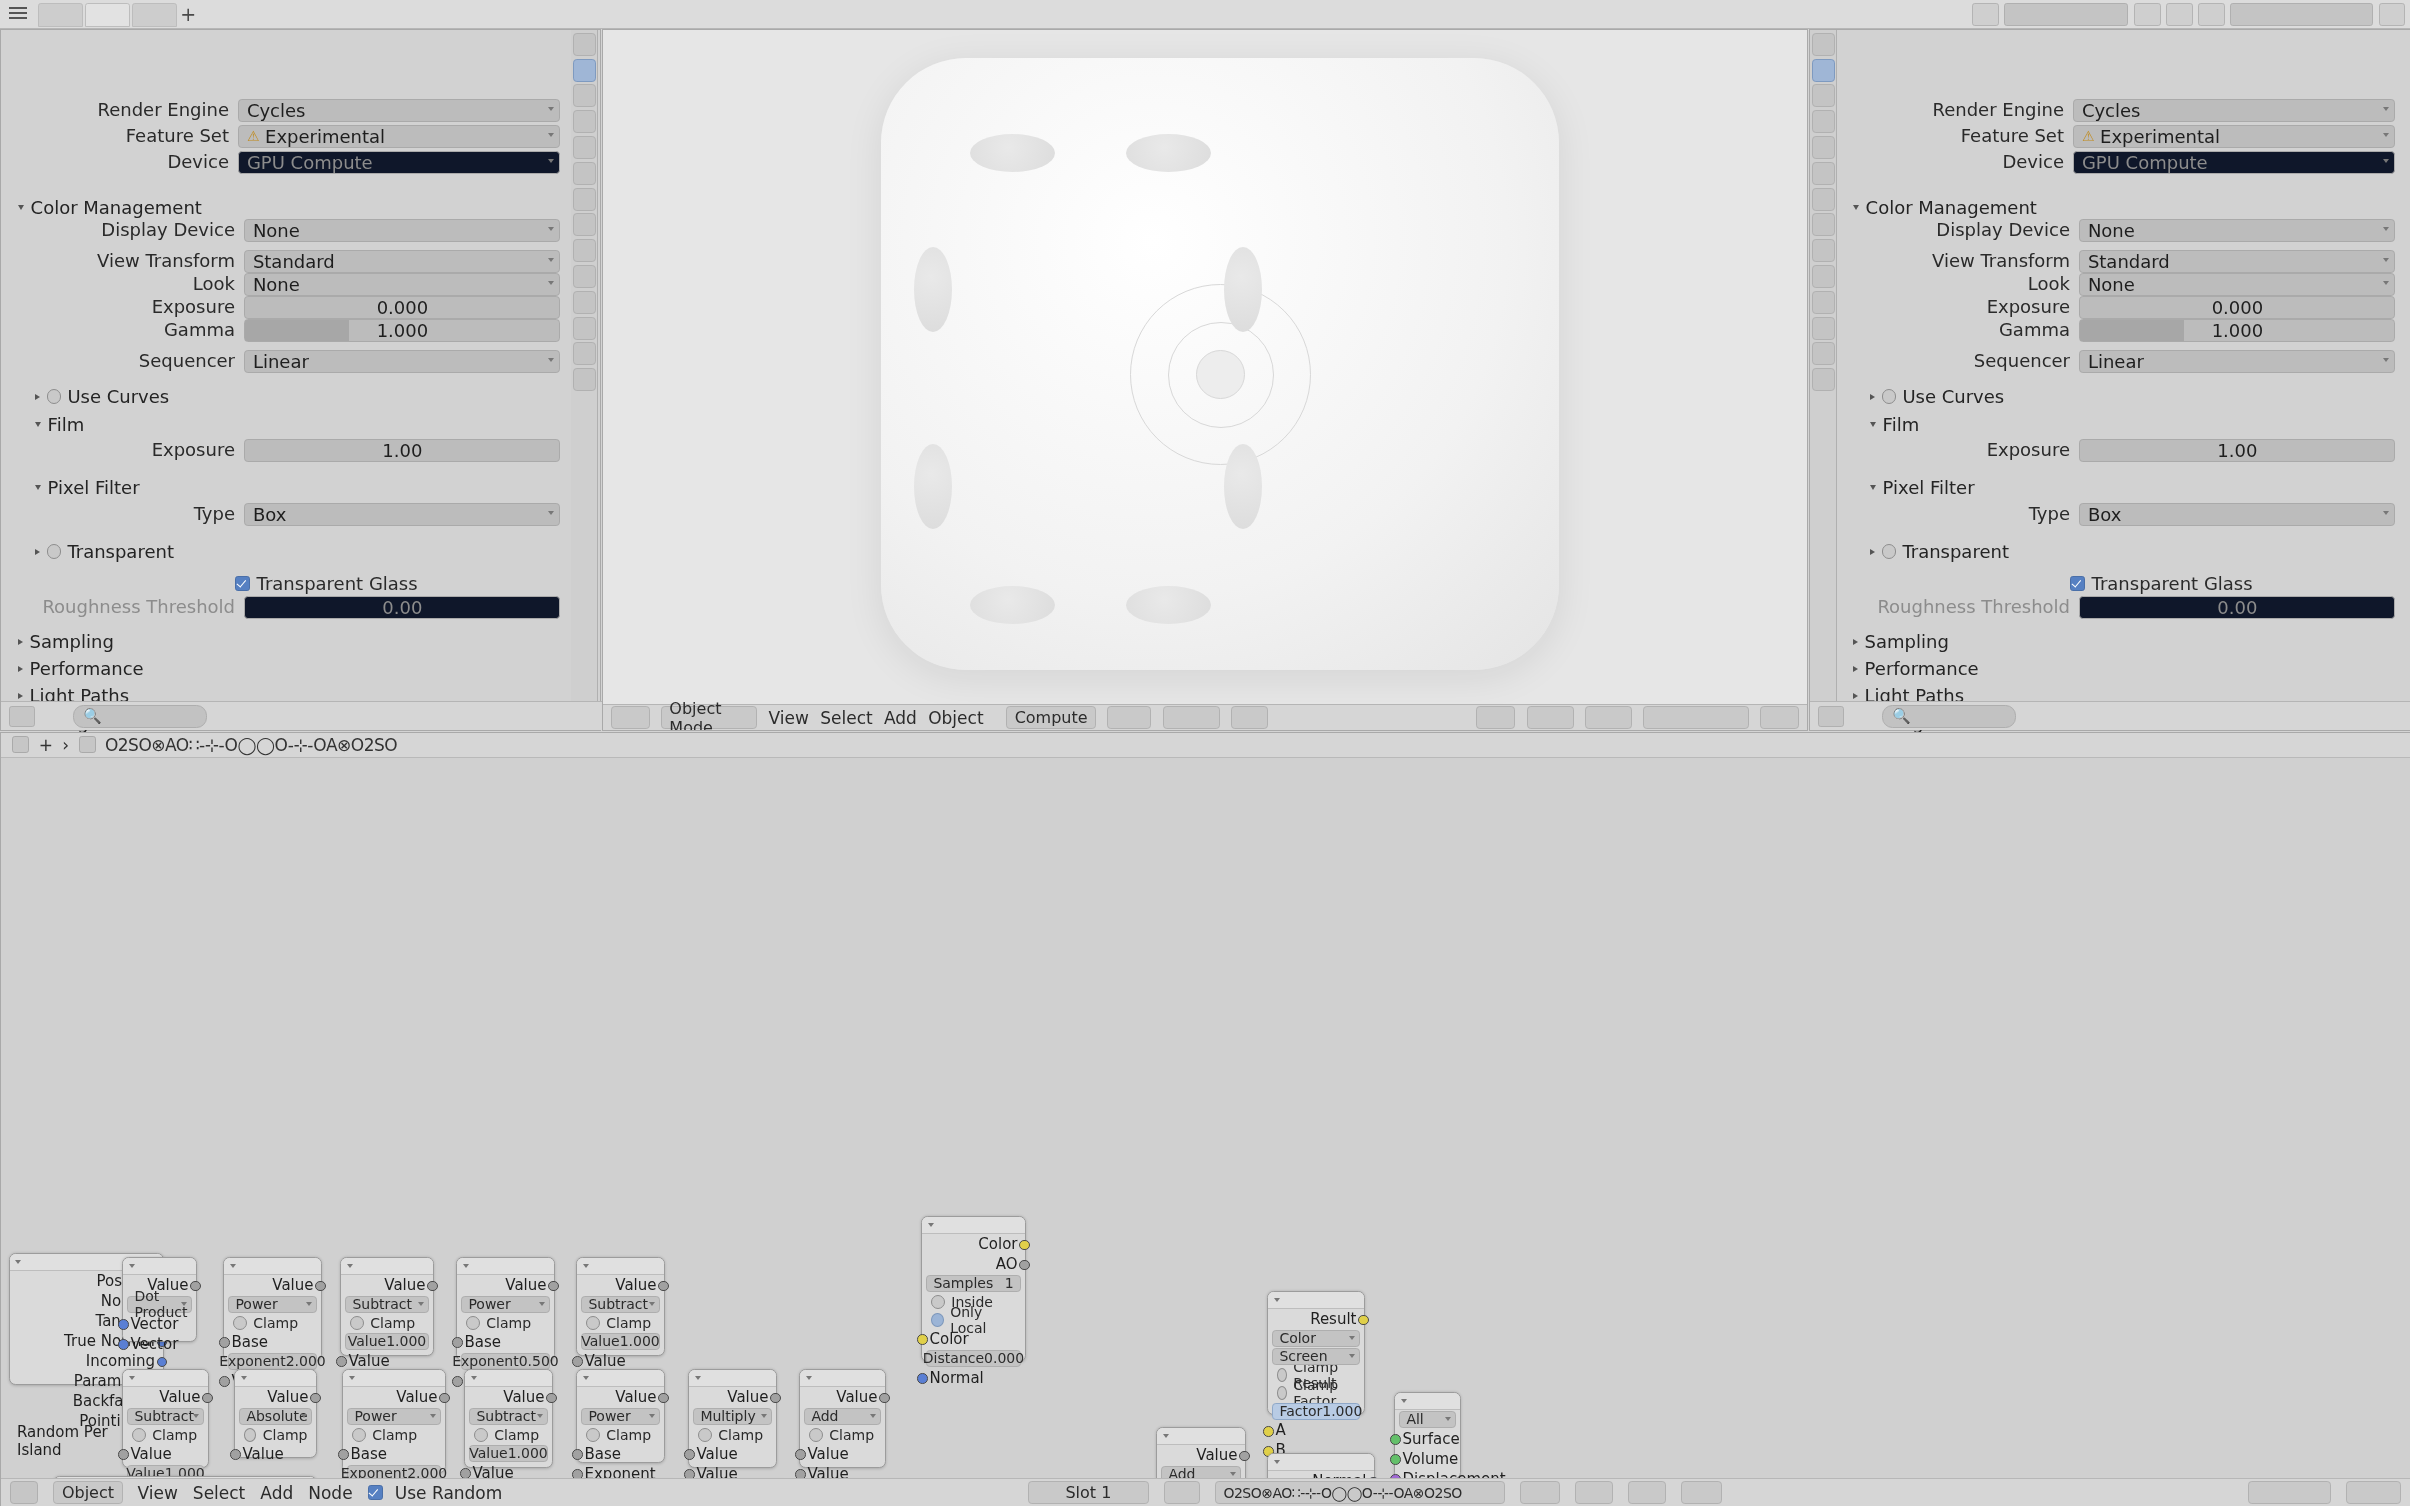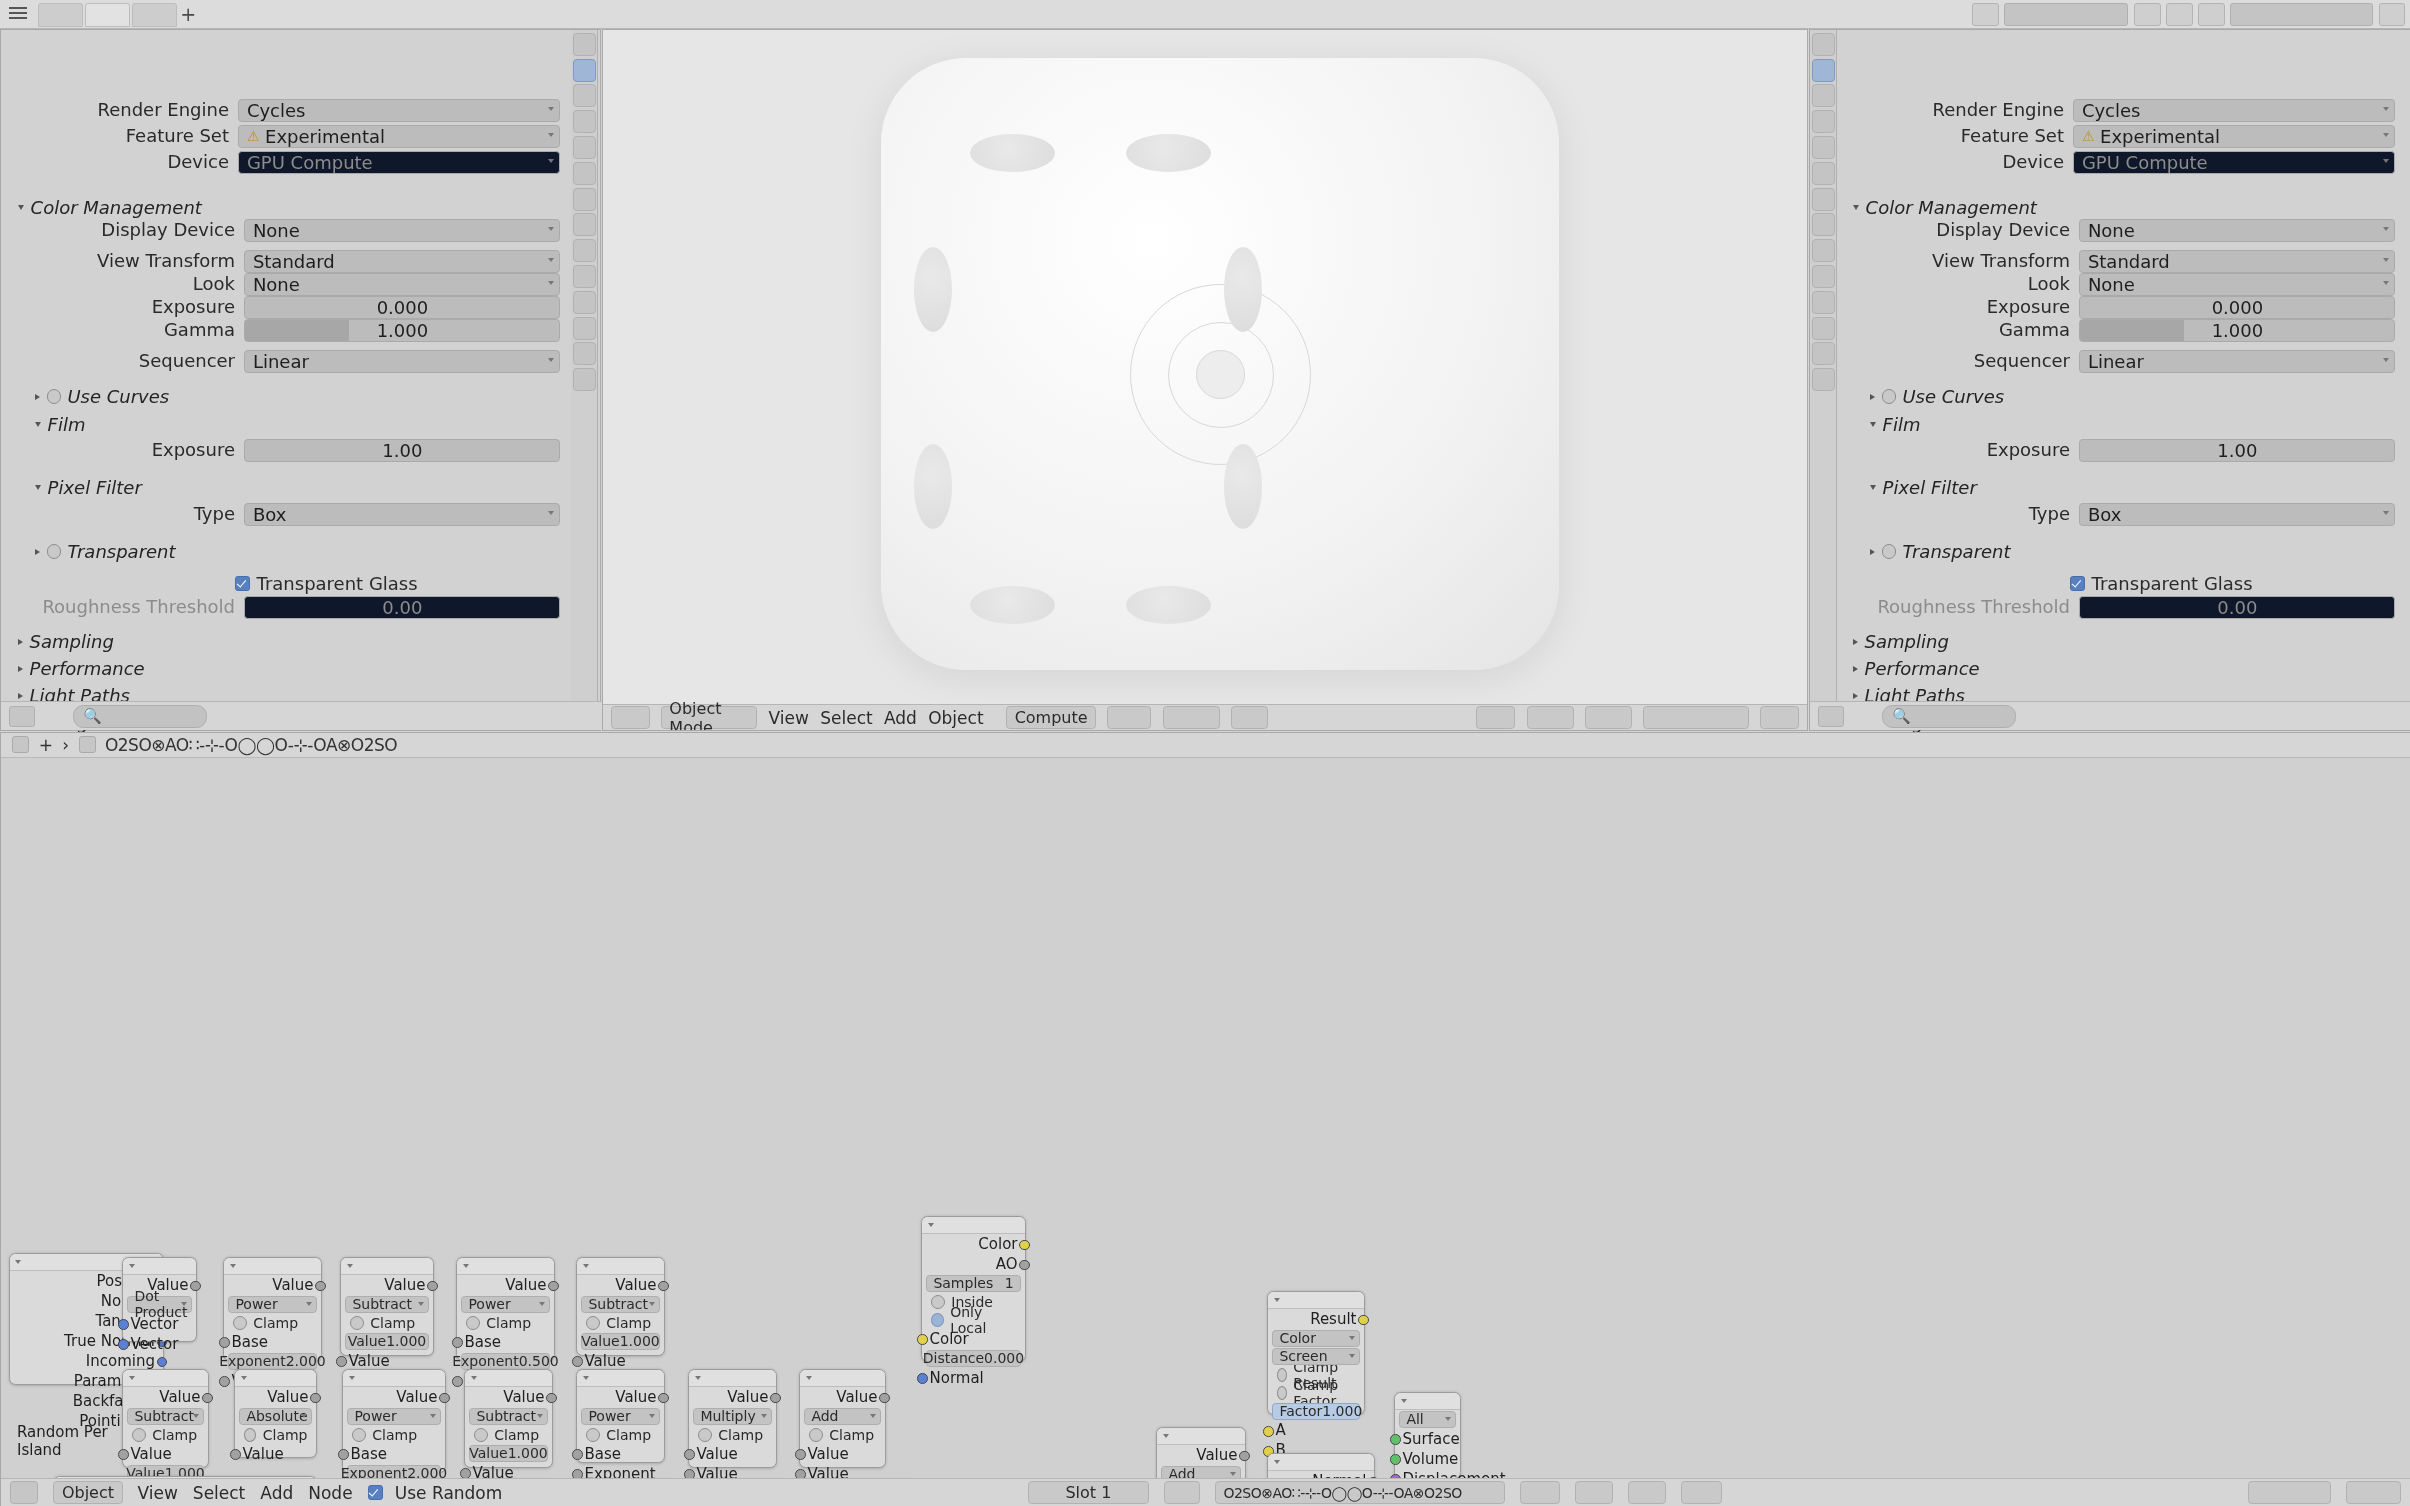--- a/index.html
+++ b/index.html
@@ -23,21 +23,21 @@
 
   
   .props{background:#d2d2d2;}
   .prow{position:absolute;height:22.6px;display:flex;}
   .plabel{text-align:right;color:#2a2a2a;font-size:18px;padding-right:9.4px;}
   .pfield{height:22.6px;background:#bcbcbc;border:0.9px solid #aaa;border-radius:3.8px;box-sizing:border-box;display:flex;align-items:center;padding:0 7.5px;font-size:18px;color:#1e1e1e;position:relative;}
   .pfield.disabled{color:#8c8c8c;background:#0f172a;}
   .pfield .caret{position:absolute;right:5.6px;top:6.6px;width:0;height:0;border-left:3.8px solid transparent;border-right:3.8px solid transparent;border-top:4.7px solid #777;}
   .pfield.num{justify-content:center;}
   .pfield.slider{background:linear-gradient(90deg,#a7a7a7 0 var(--fill,0%), #bcbcbc var(--fill,0%) 100%);justify-content:center;}
-  .section{position:absolute;display:flex;align-items:center;font-size:18px;color:#242424;font-style:italic;}
+  .section{position:absolute;display:flex;align-items:center;font-size:18px;color:#242424;}
   .tri{width:0;height:0;margin-right:6.6px;border-left:5.6px solid #555;border-top:3.8px solid transparent;border-bottom:3.8px solid transparent;}
   .tri.open{border-left:3.8px solid transparent;border-right:3.8px solid transparent;border-top:5.6px solid #555;margin-top:2.8px;}
   .warn{color:#c08c20;margin-right:5.6px;font-size:14px;}
   .radio{width:12.2px;height:12.2px;border-radius:50%;border:0.9px solid #8d8d8d;background:#c9c9c9;display:inline-block;margin-right:6.6px;}
   .chk{width:13px;height:13px;border:0.9px solid #8d8d8d;background:#c9c9c9;border-radius:2.8px;display:inline-block;margin-right:6.6px;position:relative;}
   .chk.on{background:#5680c2;border-color:#4a6fa8;}
   .chk.on:after{content:"";position:absolute;left:2.8px;top:0.9px;width:3.8px;height:7.5px;border:solid #fff;border-width:0 1.9px 1.9px 0;transform:rotate(40deg);}
 
   
   .iconcol{position:absolute;top:28px;width:26px;background:#cfcfcf;border-right:0.9px solid #b0b0b0;}

